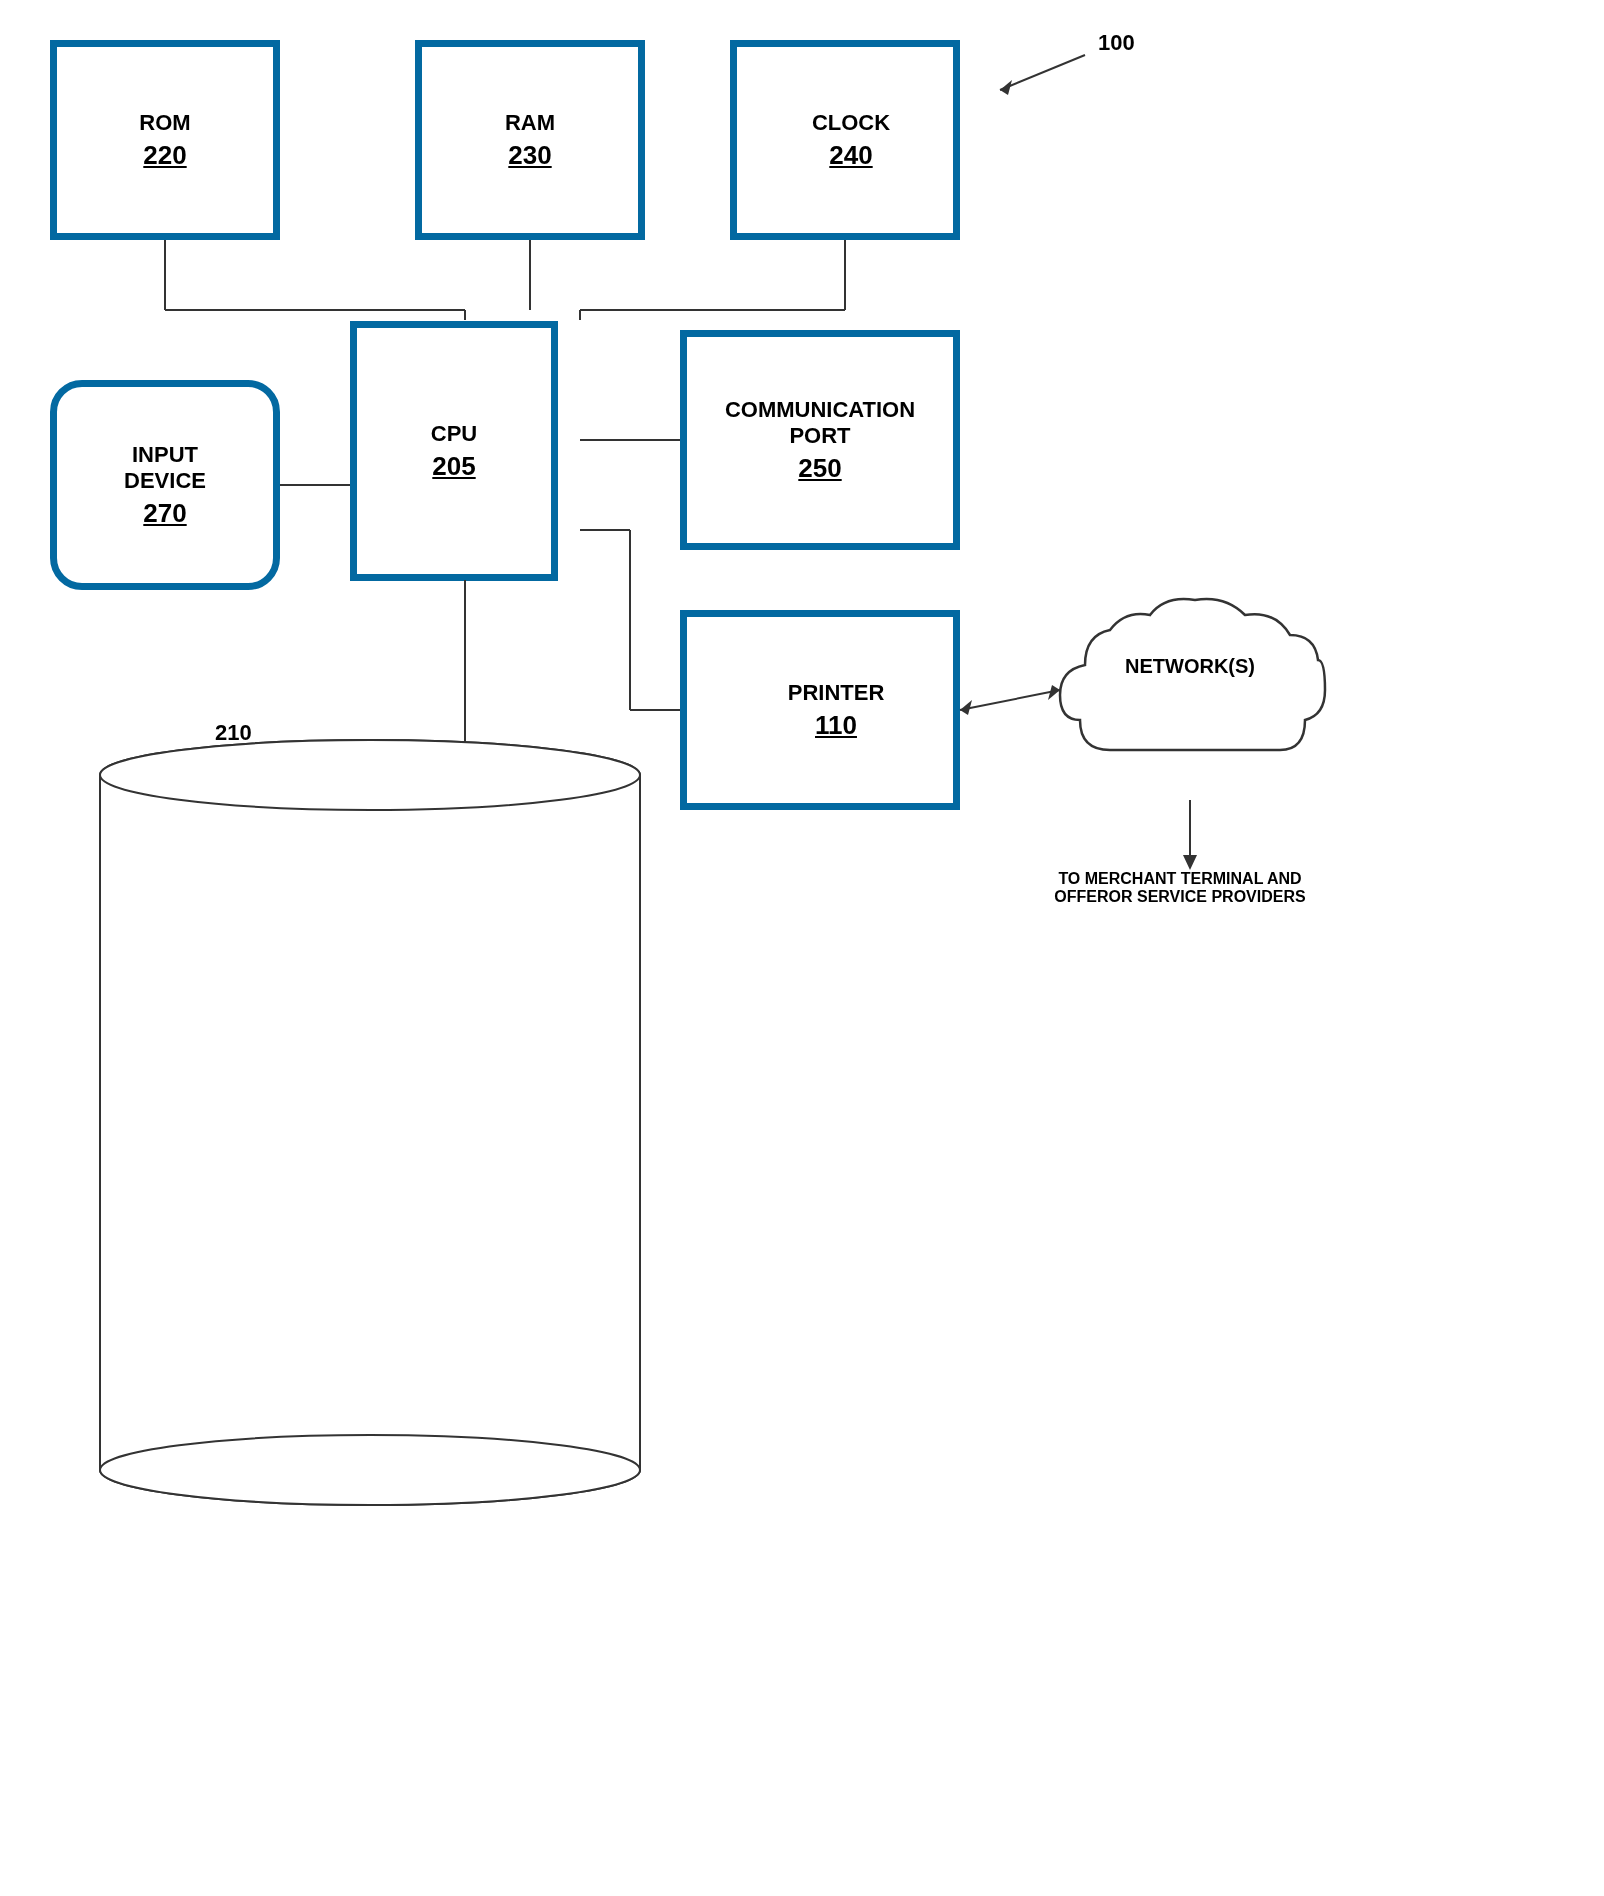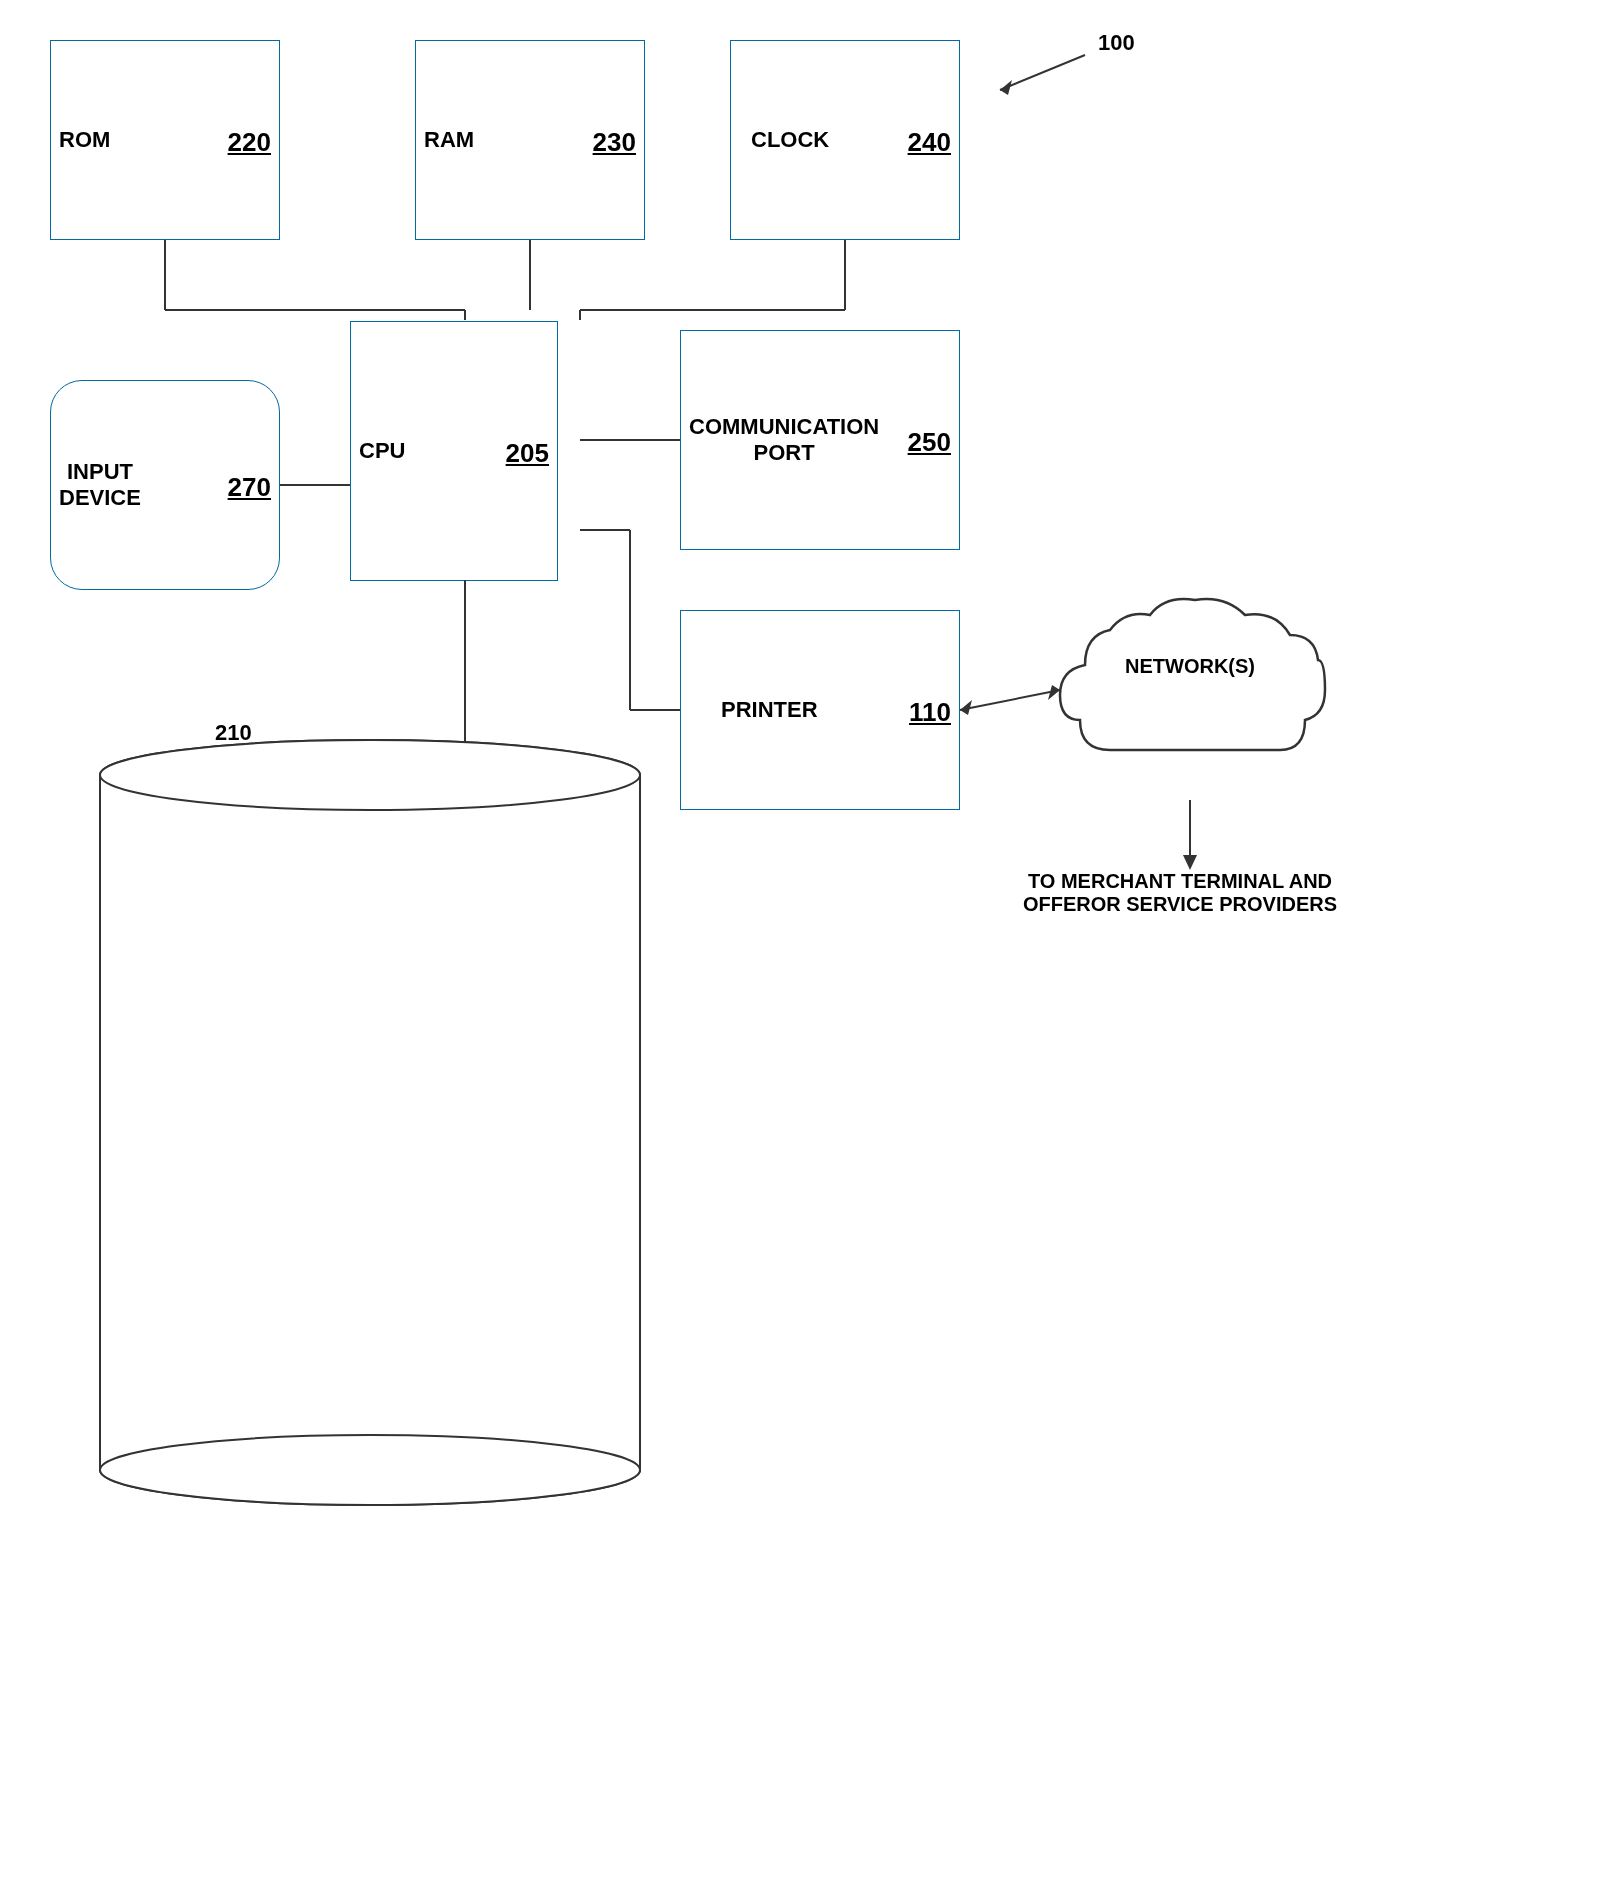--- a/index.html
+++ b/index.html
@@ -11,26 +11,26 @@
       position: relative;
       overflow: hidden;
     }
     .diagram-container {
       position: relative;
       width: 1604px;
       height: 1896px;
     }
     .box {
       position: absolute;
-      border: 1px solid #0369a1;
+      border: 7px solid #0369a1;
       background: #fff;
       display: flex;
-      flex-direction: row;
+      flex-direction: column;
       align-items: center;
-      justify-content: space-between;
+      justify-content: center;
       text-align: center;
       font-size: 22px;
       font-weight: bold;
       padding: 8px;
     }
     .box .ref {
       text-decoration: underline;
       font-size: 26px;
       font-weight: bold;
       margin-top: 4px;
@@ -60,21 +60,21 @@
       font-weight: bold;
       margin-left: 8px;
     }
     .label-210 {
       position: absolute;
       font-size: 22px;
       font-weight: bold;
     }
     .network-label {
       position: absolute;
-      font-size: 20px;
+      font-size: 16px;
       font-weight: bold;
       text-align: center;
     }
     .db-row {
       position: absolute;
       border: 2px solid #333;
       border-radius: 40px;
       background: #fff;
       display: flex;
       align-items: center;

